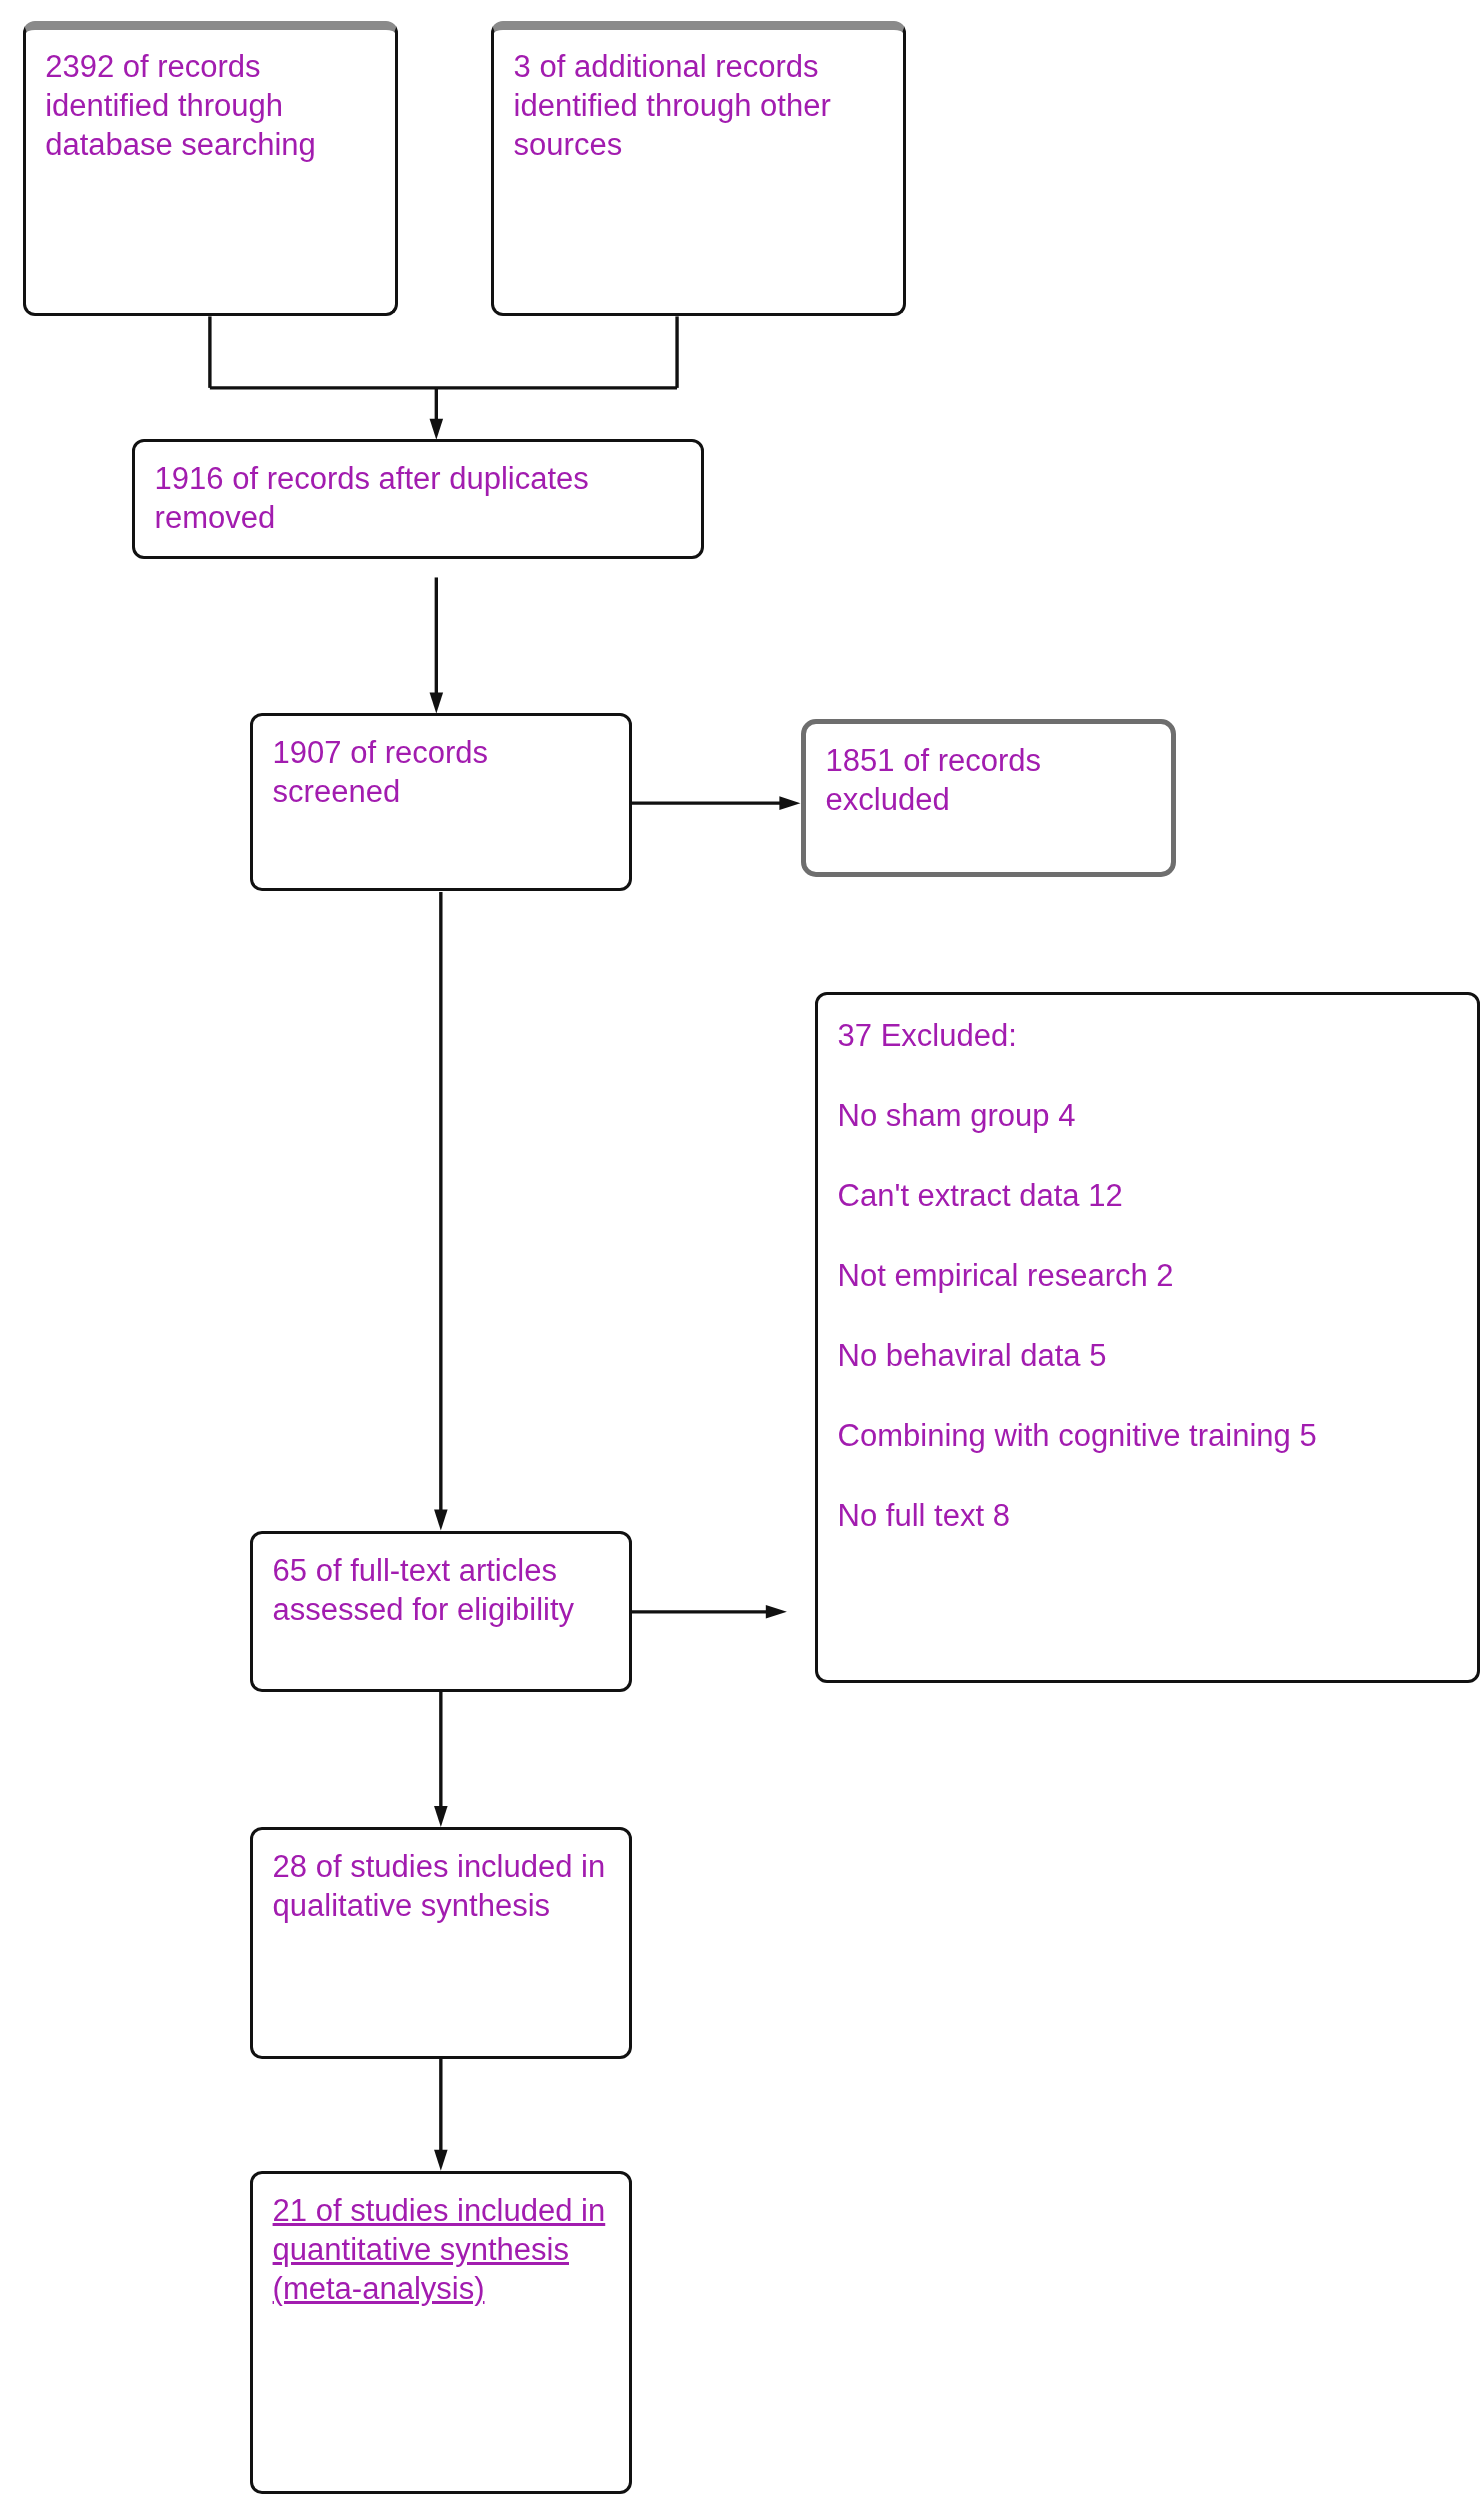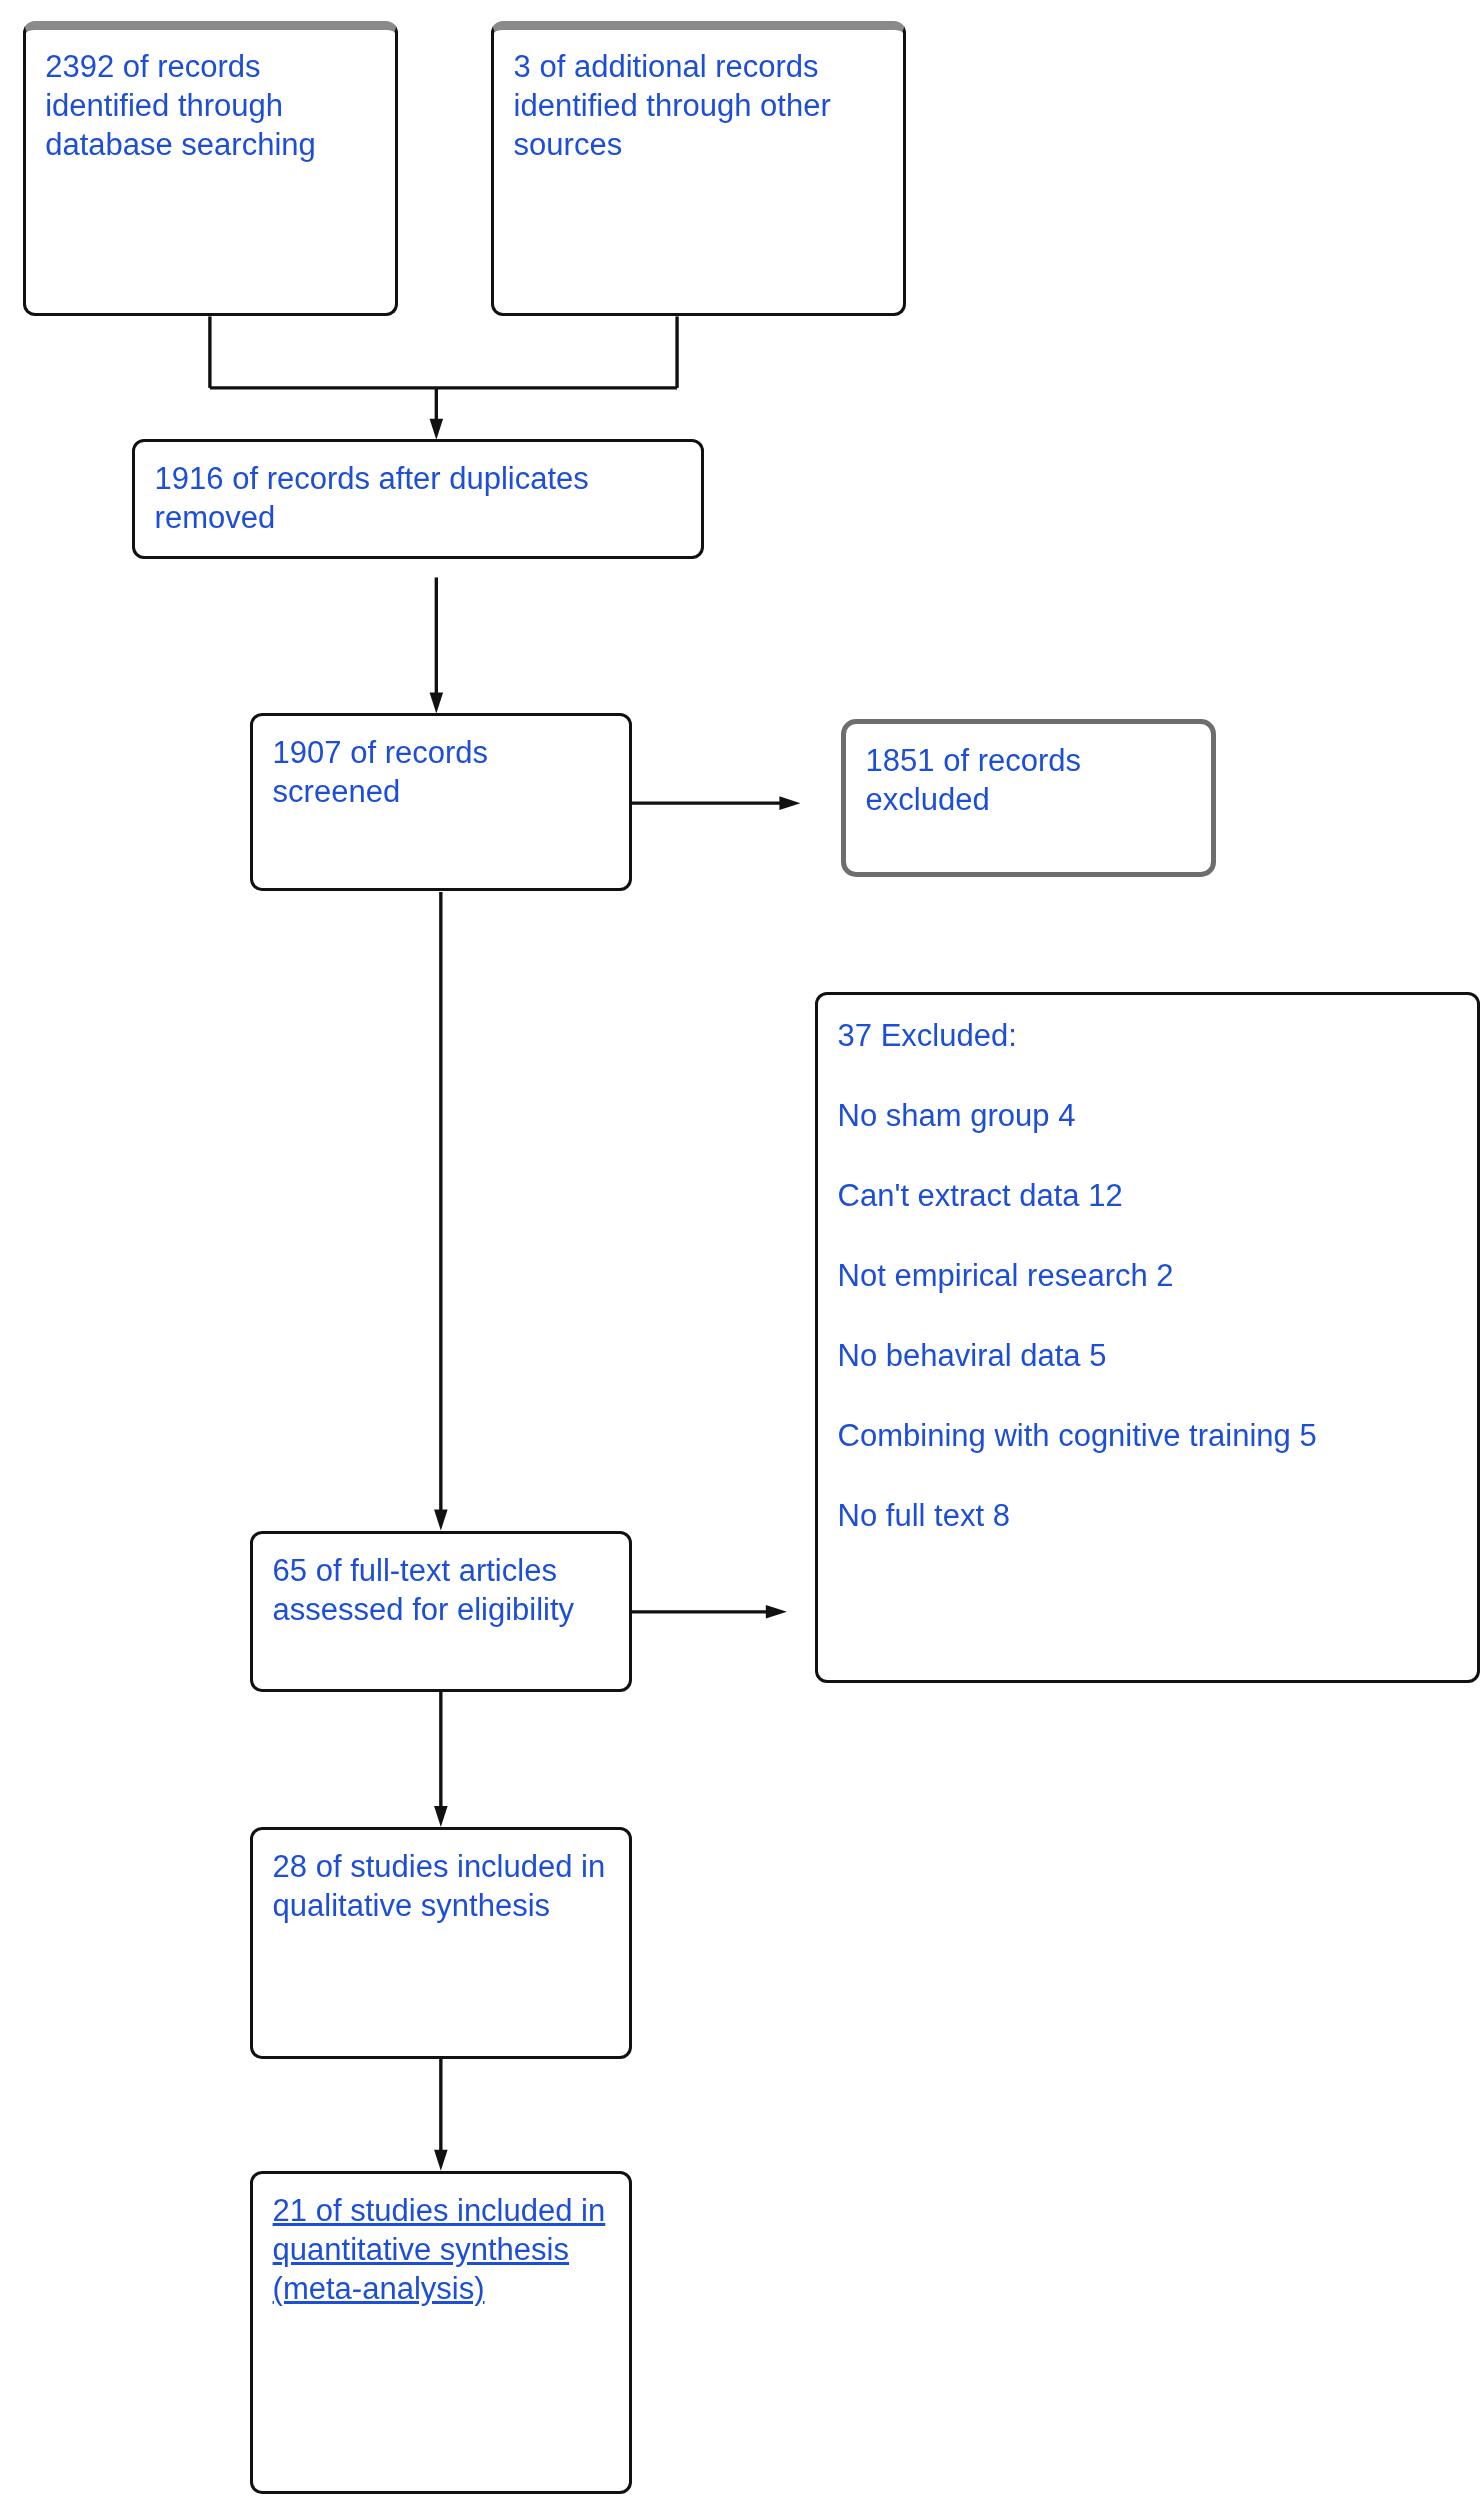--- a/index.html
+++ b/index.html
@@ -18,21 +18,21 @@
   .box {
     position: absolute;
     box-sizing: border-box;
     background: #ffffff;
     border: 3px solid #111111;
     border-radius: 12px;
     padding: 16.6px 19.6px;
     font-size: 31px;
     line-height: 1.26;
     letter-spacing: 0px;
-    color: #1d4ed8;
+    color: #a21caf;
   }
   .box.accent-top {
     border-top: 9px solid #8a8a8a;
   }
   .box.gray-border {
     border: 5.3px solid #6e6e6e;
     border-radius: 15px;
   }
   .reasons-heading {
     margin: 4.5px 0 0 0;
@@ -98,21 +98,21 @@
   </div>
 
   <div class="box" style="left:132px; top:439px; width:572px; height:120px;">
     <span>1916 of records after duplicates removed</span>
   </div>
 
   <div class="box" style="left:250px; top:713px; width:382px; height:178px;">
     <span>1907 of records screened</span>
   </div>
 
-  <div class="box gray-border" style="left:801px; top:719px; width:375px; height:158px;margin-left:40px;">
+  <div class="box gray-border" style="left:801px; top:719px; width:375px; height:158px;">
     <span>1851 of records excluded</span>
   </div>
 
   <div class="box" style="left:787px; top:992px; width:665px; height:691px;margin-left:28px;">
     <div class="reasons-heading">37 Excluded:</div>
     <div class="reason-item">No sham group 4</div>
     <div class="reason-item">Can't extract data 12</div>
     <div class="reason-item">Not empirical research 2</div>
     <div class="reason-item">No behaviral data 5</div>
     <div class="reason-item">Combining with cognitive training 5</div>

